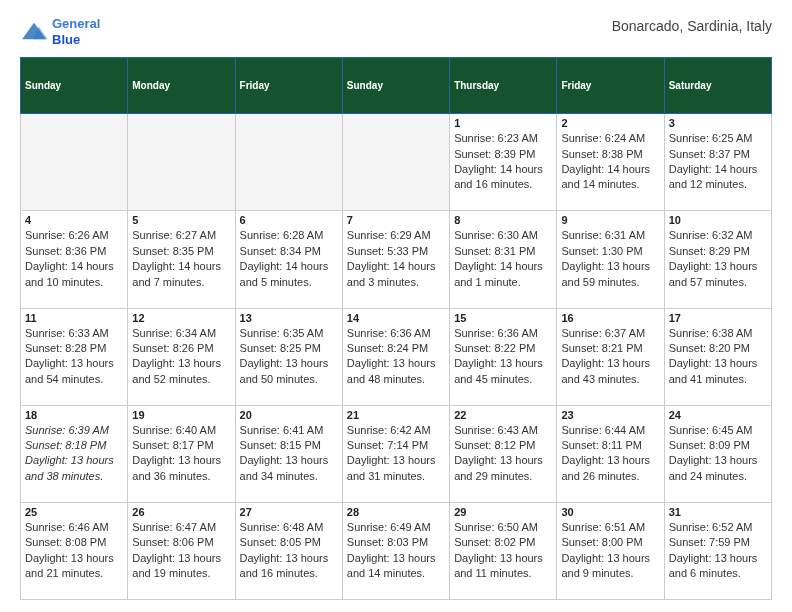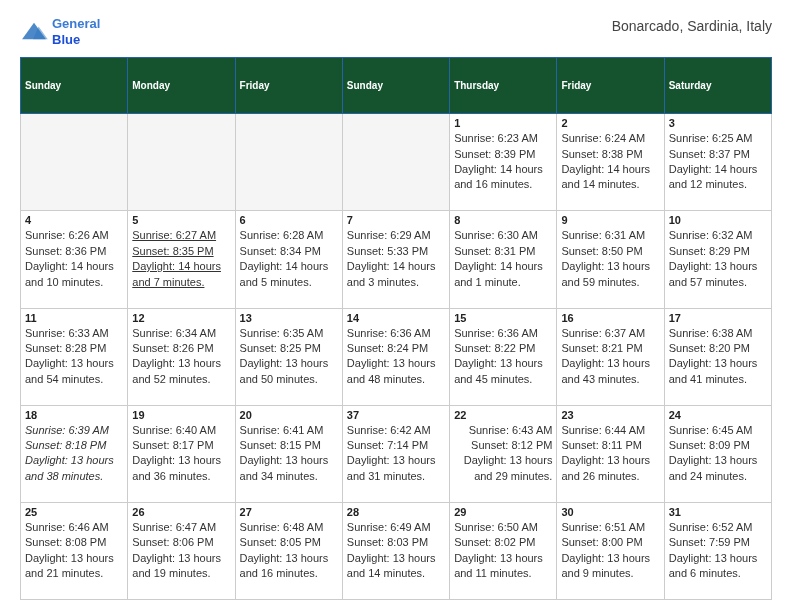--- a/index.html
+++ b/index.html
@@ -158,21 +158,21 @@
         <tr>
           <td>
             <span class="day-num">4</span>
             <div class="day-info" style="white-space: pre-line;">Sunrise: 6:26 AM
 Sunset: 8:36 PM
 Daylight: 14 hours
 and 10 minutes.</div>
           </td>
           <td>
             <span class="day-num">5</span>
-            <div class="day-info" style="white-space: pre-line; text-decoration: underline;">Sunrise: 6:27 AM
+            <div class="day-info" style="white-space: pre-line;">Sunrise: 6:27 AM
 Sunset: 8:35 PM
 Daylight: 14 hours
 and 7 minutes.</div>
           </td>
           <td>
             <span class="day-num">6</span>
             <div class="day-info" style="white-space: pre-line;">Sunrise: 6:28 AM
 Sunset: 8:34 PM
 Daylight: 14 hours
 and 5 minutes.</div>
@@ -187,21 +187,21 @@
           <td>
             <span class="day-num">8</span>
             <div class="day-info" style="white-space: pre-line;">Sunrise: 6:30 AM
 Sunset: 8:31 PM
 Daylight: 14 hours
 and 1 minute.</div>
           </td>
           <td>
             <span class="day-num">9</span>
             <div class="day-info" style="white-space: pre-line;">Sunrise: 6:31 AM
-Sunset: 8:50 PM
+Sunset: 1:30 PM
 Daylight: 13 hours
 and 59 minutes.</div>
           </td>
           <td>
             <span class="day-num">10</span>
             <div class="day-info" style="white-space: pre-line;">Sunrise: 6:32 AM
 Sunset: 8:29 PM
 Daylight: 13 hours
 and 57 minutes.</div>
           </td>
@@ -273,29 +273,29 @@
 and 36 minutes.</div>
           </td>
           <td>
             <span class="day-num">20</span>
             <div class="day-info" style="white-space: pre-line;">Sunrise: 6:41 AM
 Sunset: 8:15 PM
 Daylight: 13 hours
 and 34 minutes.</div>
           </td>
           <td>
-            <span class="day-num">37</span>
+            <span class="day-num">21</span>
             <div class="day-info" style="white-space: pre-line;">Sunrise: 6:42 AM
 Sunset: 7:14 PM
 Daylight: 13 hours
 and 31 minutes.</div>
           </td>
           <td>
             <span class="day-num">22</span>
-            <div class="day-info" style="white-space: pre-line; text-align: right;">Sunrise: 6:43 AM
+            <div class="day-info" style="white-space: pre-line;">Sunrise: 6:43 AM
 Sunset: 8:12 PM
 Daylight: 13 hours
 and 29 minutes.</div>
           </td>
           <td>
             <span class="day-num">23</span>
             <div class="day-info" style="white-space: pre-line;">Sunrise: 6:44 AM
 Sunset: 8:11 PM
 Daylight: 13 hours
 and 26 minutes.</div>

